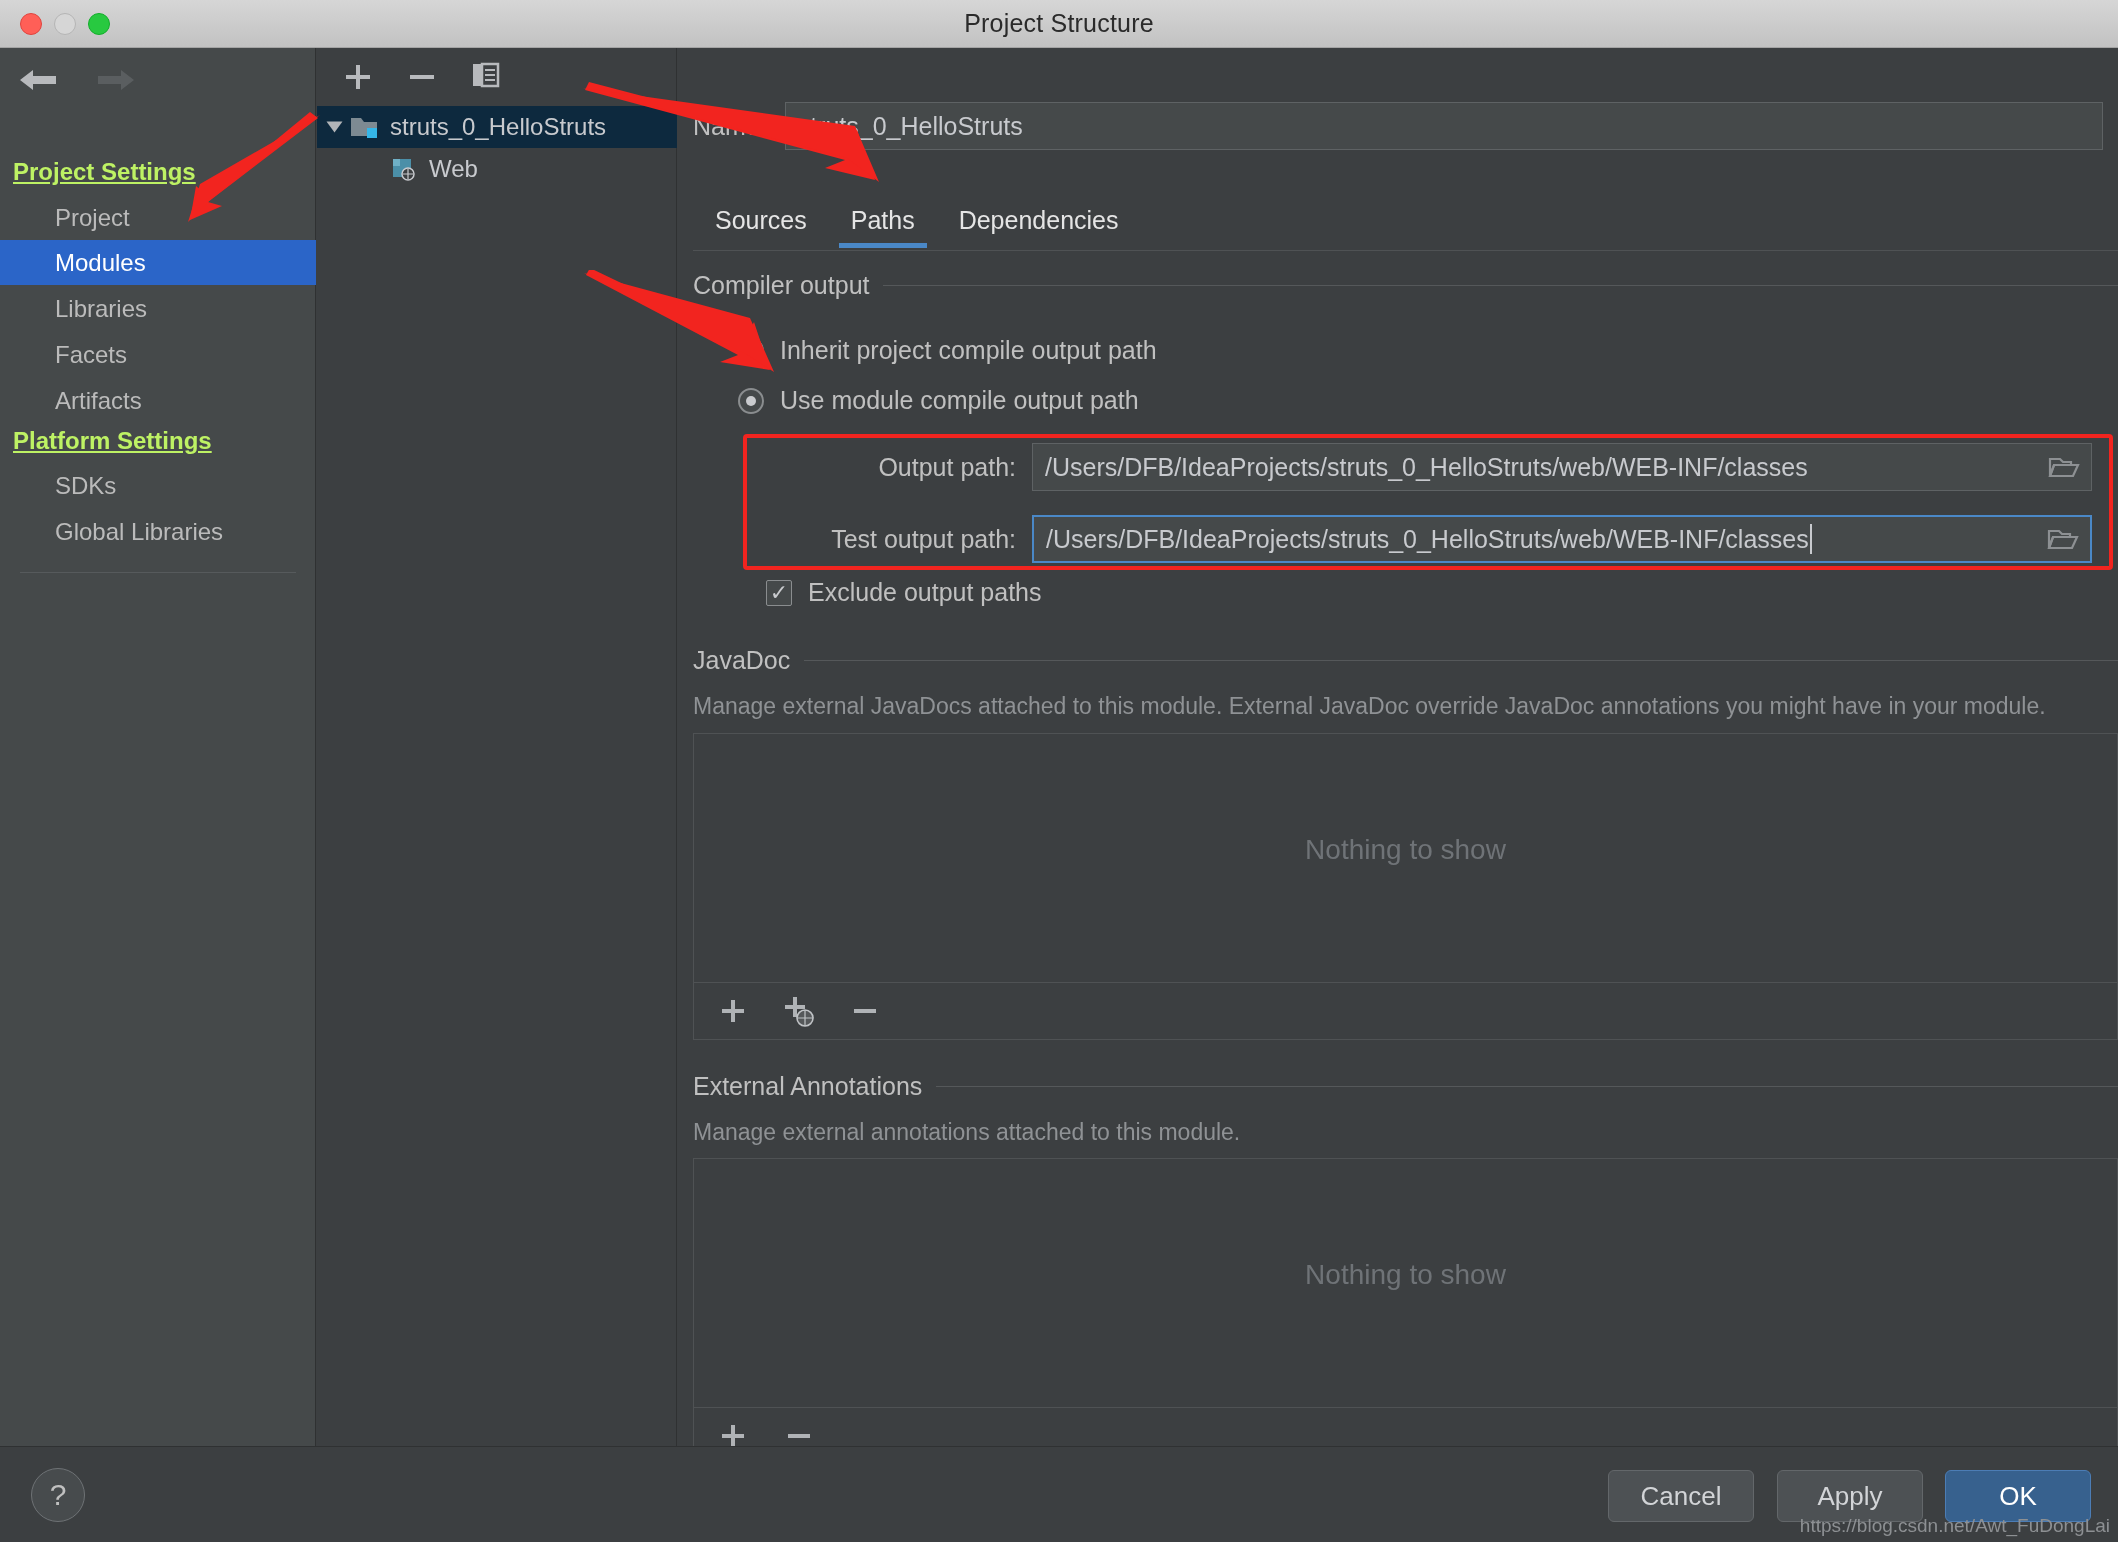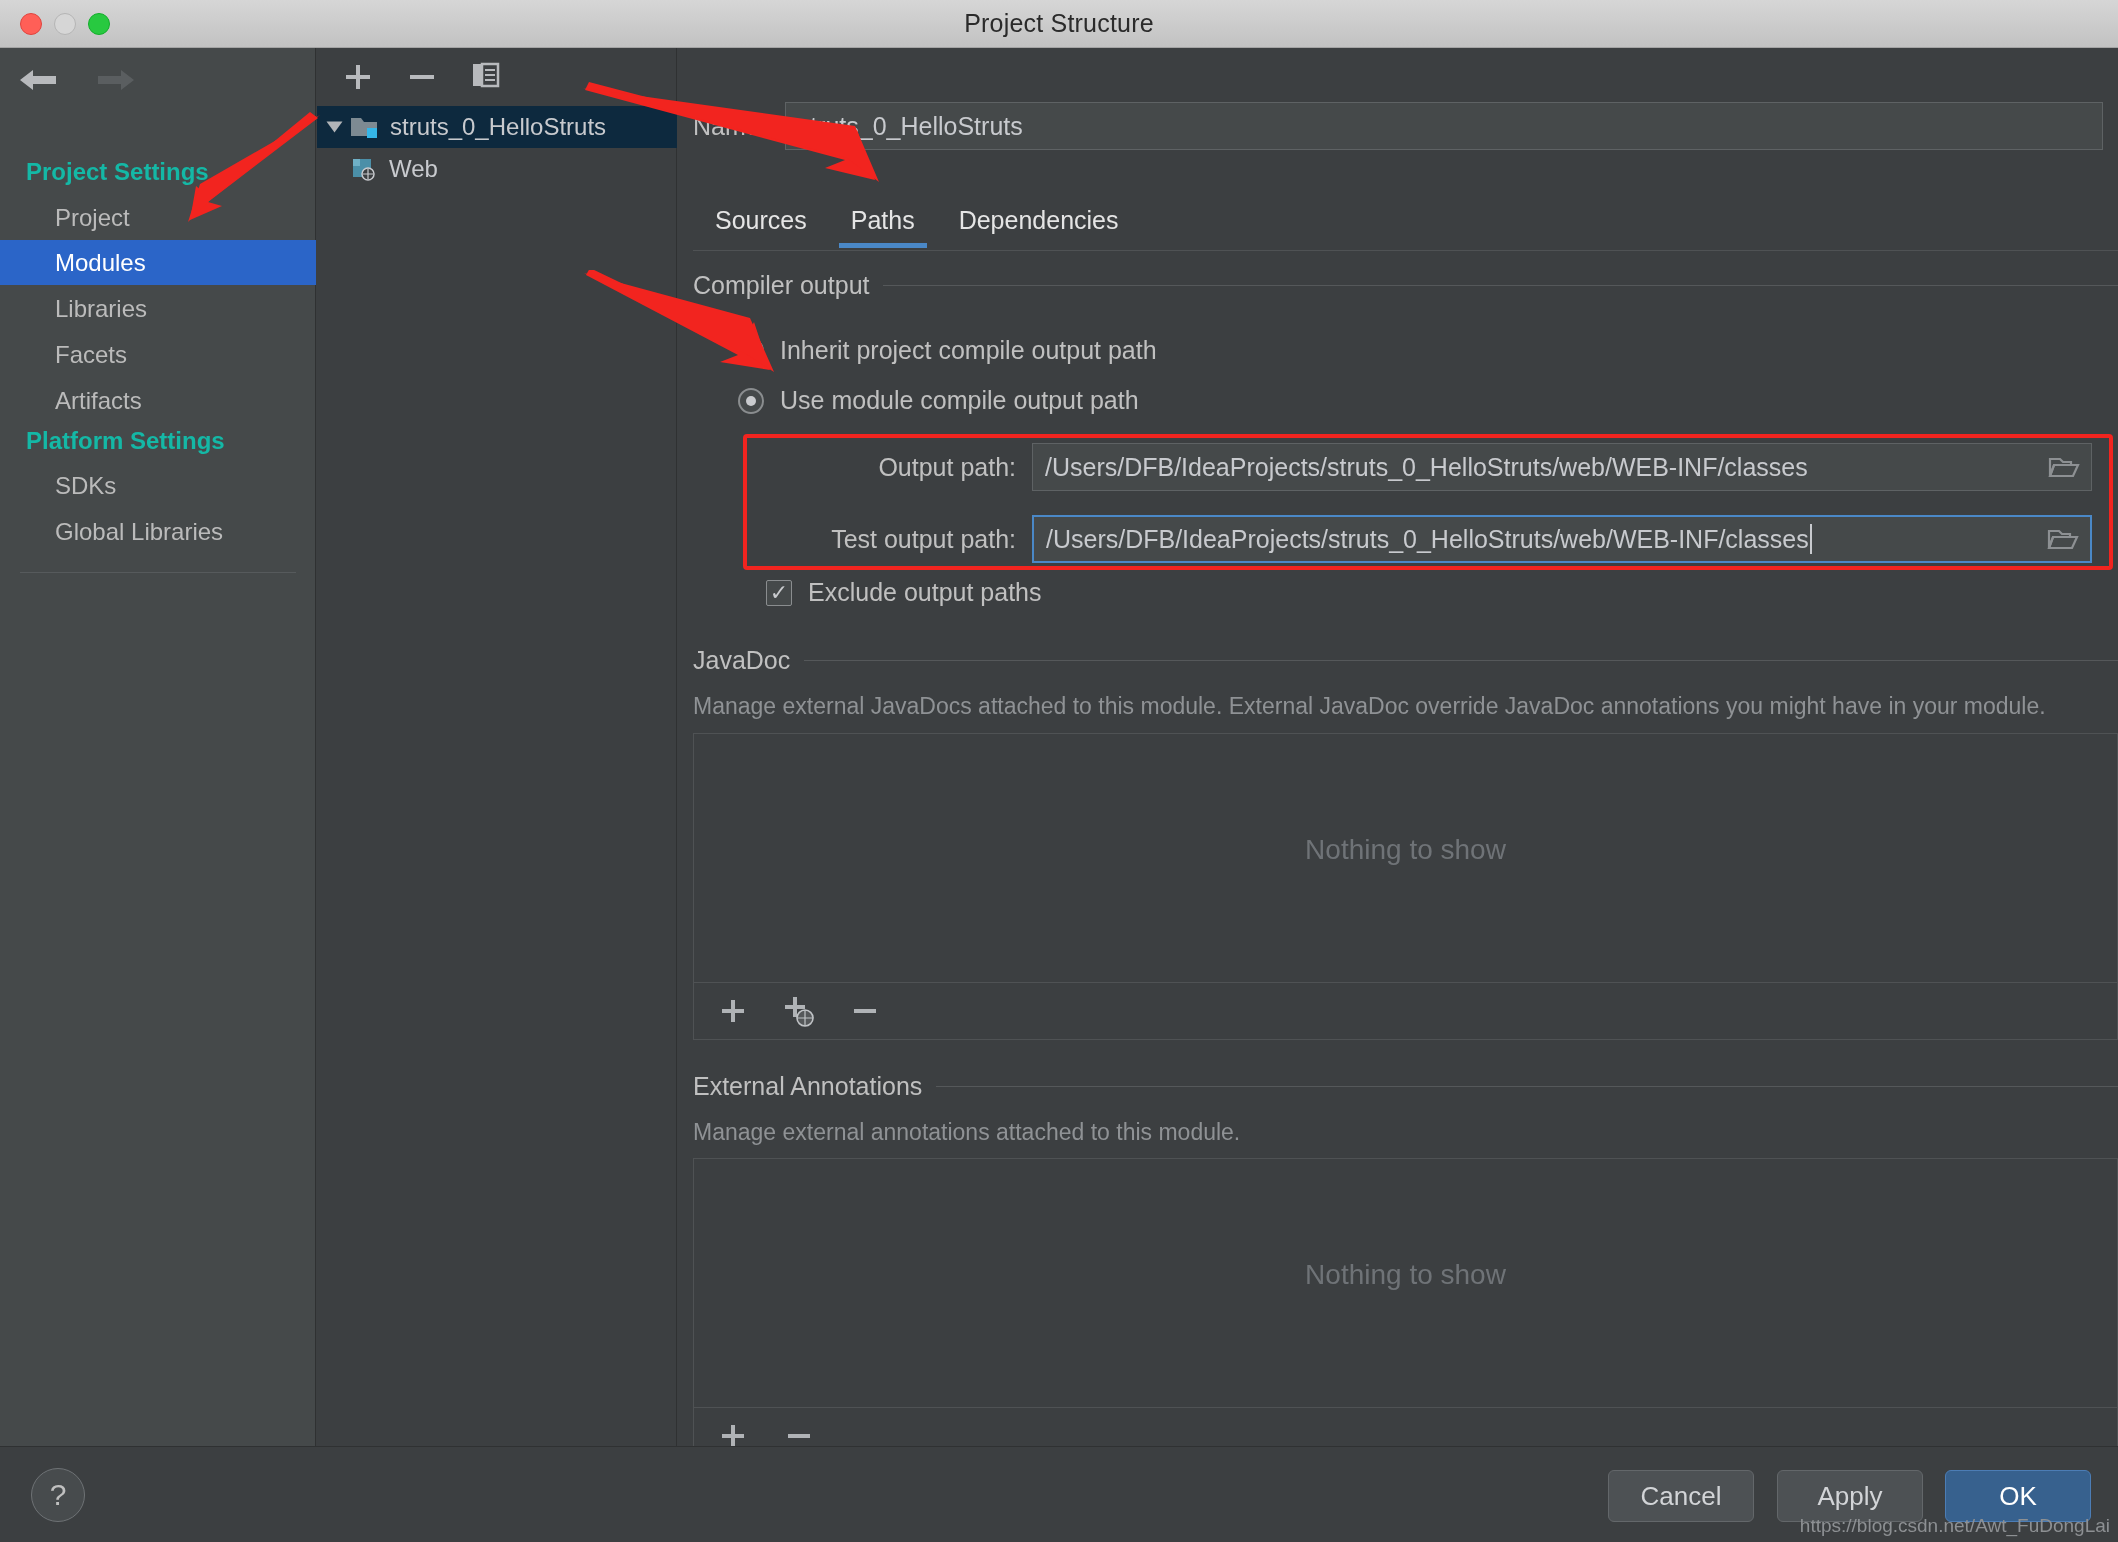--- a/index.html
+++ b/index.html
@@ -45,23 +45,24 @@
     position: absolute; top: 10px; left: 14px;
     display: flex; gap: 30px; align-items: center;
   }
   .arrow-btn {
     width: 48px; height: 44px;
     display: flex; align-items: center; justify-content: center;
   }
   .arrow-btn svg { display: block; }
 
   .sb-group-title {
-    position: absolute; left: 26px;
-    font-size: 24px; font-weight: bold; color: #14b8a6;
+    position: absolute; left: 13px;
+    font-size: 24px; font-weight: bold; color: #bef264;
     white-space: nowrap;
+    text-decoration: underline;
   }
   .sb-item {
     position: absolute; left: 0; width: 316px; height: 45px;
     display: flex; align-items: center;
     padding-left: 55px;
     font-size: 24px; color: #bbbbbb;
     white-space: nowrap;
   }
   .sb-item.selected { background: #2b65c8; color: #ffffff; }
   .sb-divider {
@@ -377,21 +378,21 @@
       <span class="tri"></span>
       <span style="margin-right:10px;display:flex;">
         <svg width="30" height="26" viewBox="0 0 30 26">
           <path d="M1 4 h10 l3 4 h13 v14 H1 Z" fill="#7d8a92"></path>
           <rect x="17" y="14" width="10" height="10" fill="#35b6e8"></rect>
         </svg>
       </span>
       <span>struts_0_HelloStruts</span>
     </div>
 
-    <div class="tree-row" style="top:100px;padding-left:32px">
+    <div class="tree-row" style="top:100px;padding-left:72px">
       <span style="margin-right:10px;display:flex;">
         <svg width="30" height="26" viewBox="0 0 30 26">
           <rect x="4" y="3" width="18" height="18" fill="#4b8fa8"></rect>
           <rect x="4" y="3" width="7" height="7" fill="#6fb0c6"></rect>
           <circle cx="19" cy="18" r="6" fill="#3c3f41" stroke="#c8cace" stroke-width="1.5"></circle>
           <path d="M14 18 h10 M19 13 v10" stroke="#c8cace" stroke-width="1.2"></path>
         </svg>
       </span>
       <span>Web</span>
     </div>

